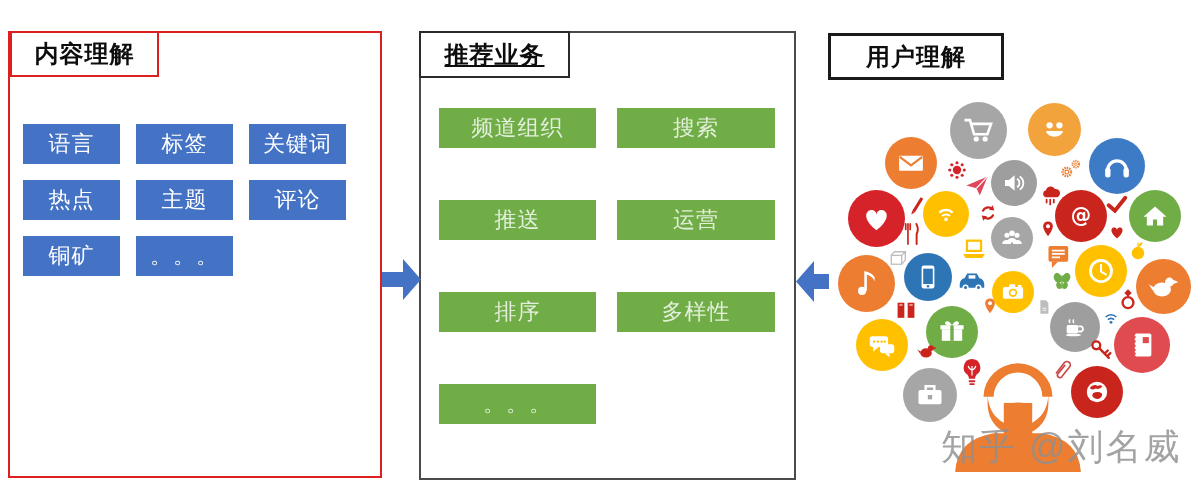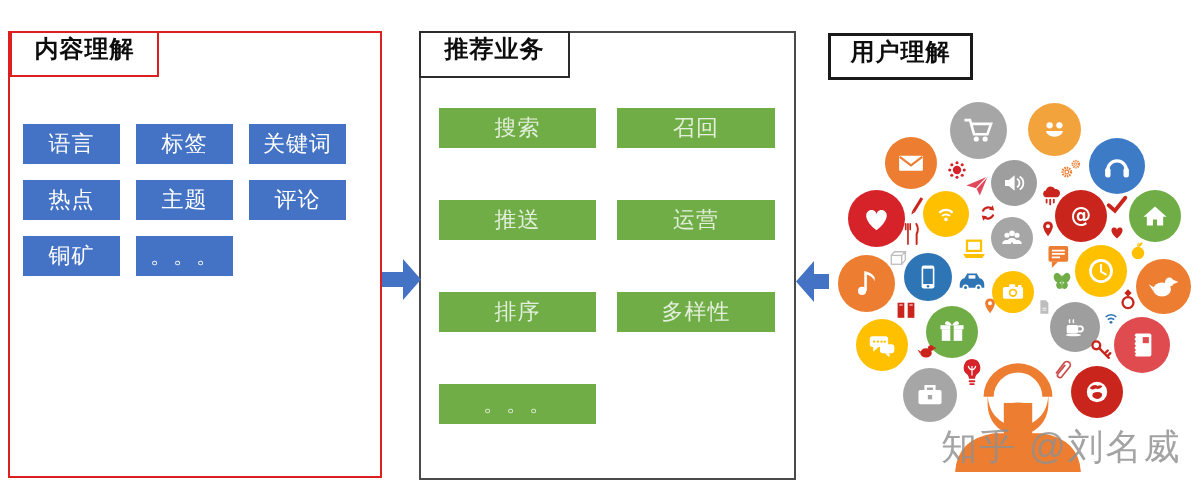--- a/index.html
+++ b/index.html
@@ -5,26 +5,26 @@
   html,body{margin:0;padding:0;}
   body{
     width:1201px;height:493px;position:relative;background:#fff;overflow:hidden;
     font-family:"Liberation Sans","DejaVu Sans",sans-serif;
   }
   .outer-box{position:absolute;box-sizing:border-box;background:transparent;}
   #content-outer{left:8px;top:31px;width:374px;height:447px;border:2px solid #DC2020;}
   #recommend-outer{left:419px;top:31px;width:377px;height:449px;border:2px solid #4A4A4A;}
   .title-box{
     position:absolute;box-sizing:border-box;background:#fff;z-index:5;
-    display:flex;justify-content:center;
+    display:flex;align-items:center;justify-content:center;
     font-weight:bold;font-size:24px;color:#0d0d0d;letter-spacing:1px;
   }
   #content-title{left:10px;top:31px;width:149px;height:46px;border:2px solid #DC2020;}
-  #recommend-title{left:419px;top:31px;width:151px;height:47px;border:2px solid #2b2b2b;}
-  #user-title{left:828px;top:33px;width:145px;height:47px;border:3px solid #1a1a1a;}
+  #recommend-title{left:419px;top:31px;width:151px;height:47px;border:2px solid #2b2b2b;text-decoration:underline;}
+  #user-title{left:828px;top:33px;width:176px;height:47px;border:3px solid #1a1a1a;}
   .grid{position:absolute;display:grid;z-index:4;}
   #content-grid{left:23px;top:124px;grid-template-columns:97px 97px 97px;column-gap:28px;row-gap:52px;grid-auto-rows:40px;gap:16px;}
   #recommend-grid{left:439px;top:108px;grid-template-columns:157px 158px;column-gap:21px;row-gap:52px;grid-auto-rows:40px;}
   .bbox,.gbox{
     display:flex;align-items:center;justify-content:center;
     font-size:22px;letter-spacing:1px;white-space:nowrap;
   }
   .bbox{background:#4472C4;color:#ffffff;}
   .gbox{background:#70AD47;color:#E2EFDA;}
   .arrow{position:absolute;z-index:6;}
@@ -278,22 +278,22 @@
 </svg>
 <svg class="arrow" style="left:796px;top:261px" width="33" height="41">
   <polygon points="0,20.5 18,0 18,13 33,13 33,28 18,28 18,41" fill="#4472C4"></polygon>
 </svg>
 
 <div class="outer-box" id="recommend-outer"></div>
 <div class="title-box" id="recommend-title">
   <span>推荐业务</span>
 </div>
 <div class="grid" id="recommend-grid">
+  <div class="gbox">频道组织</div>
   <div class="gbox">搜索</div>
-  <div class="gbox">召回</div>
   <div class="gbox">推送</div>
   <div class="gbox">运营</div>
   <div class="gbox">排序</div>
   <div class="gbox">多样性</div>
   <div class="gbox">。。。</div>
 </div>
 
 <div class="title-box" id="user-title">
   <span>用户理解</span>
 </div>

